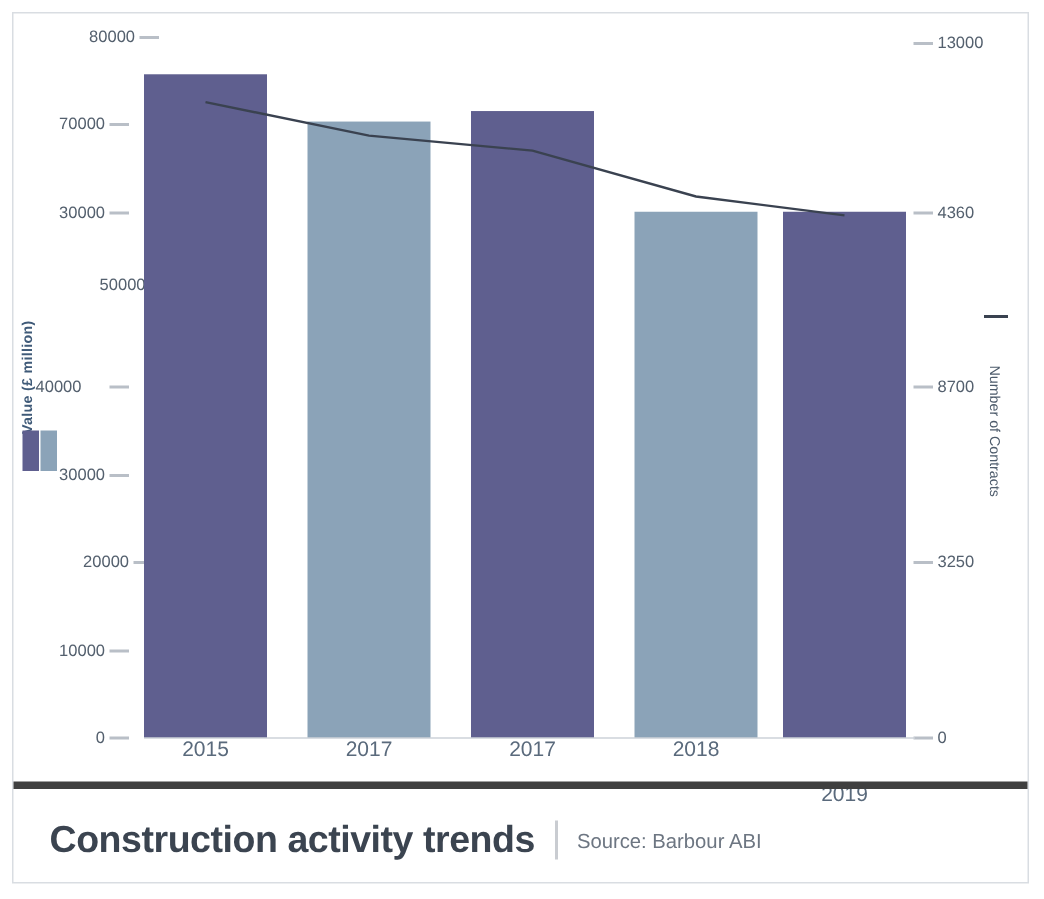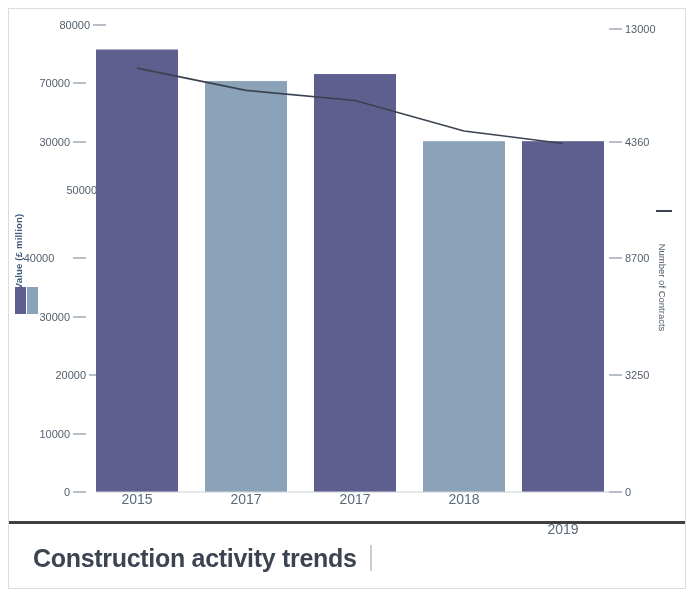--- a/index.html
+++ b/index.html
@@ -60,21 +60,21 @@
   }
   
   .bars-svg{position:absolute;left:0;top:0;}
   .xtick-label{
     position:absolute;top:491px;font-size:14px;color:#5a6a7c;
     text-align:center;
   }
   
   .footer{
     position:absolute;left:9px;top:521px;width:676px;height:68px;
-    border-top:3px solid #404040;
+    border-top:5px solid #404040;
     display:flex;align-items:center;
   }
   .footer-title{
     margin-left:24px;font-size:25px;font-weight:bold;color:#3b4450;
     letter-spacing:-0.3px;
   }
   .footer-sep{
     margin:0 13px;width:2px;height:26px;background:#c9ccd1;
   }
   .footer-source{font-size:13.5px;color:#6d7682;}
@@ -130,13 +130,14 @@
   <div class="xtick-label" style="left:209px;width:74px;">2017</div>
   <div class="xtick-label" style="left:318px;width:74px;">2017</div>
   <div class="xtick-label" style="left:427px;width:74px;">2018</div>
   <div class="xtick-label" style="left:526px;width:74px;margin-top:30px;">2019</div>
 
 </div>
 
 <div class="footer">
   <div class="footer-title">Construction activity trends</div>
   <div class="footer-sep"></div>
+  <div class="footer-source">Source: Barbour ABI</div>
 </div>
 
 </body></html>

